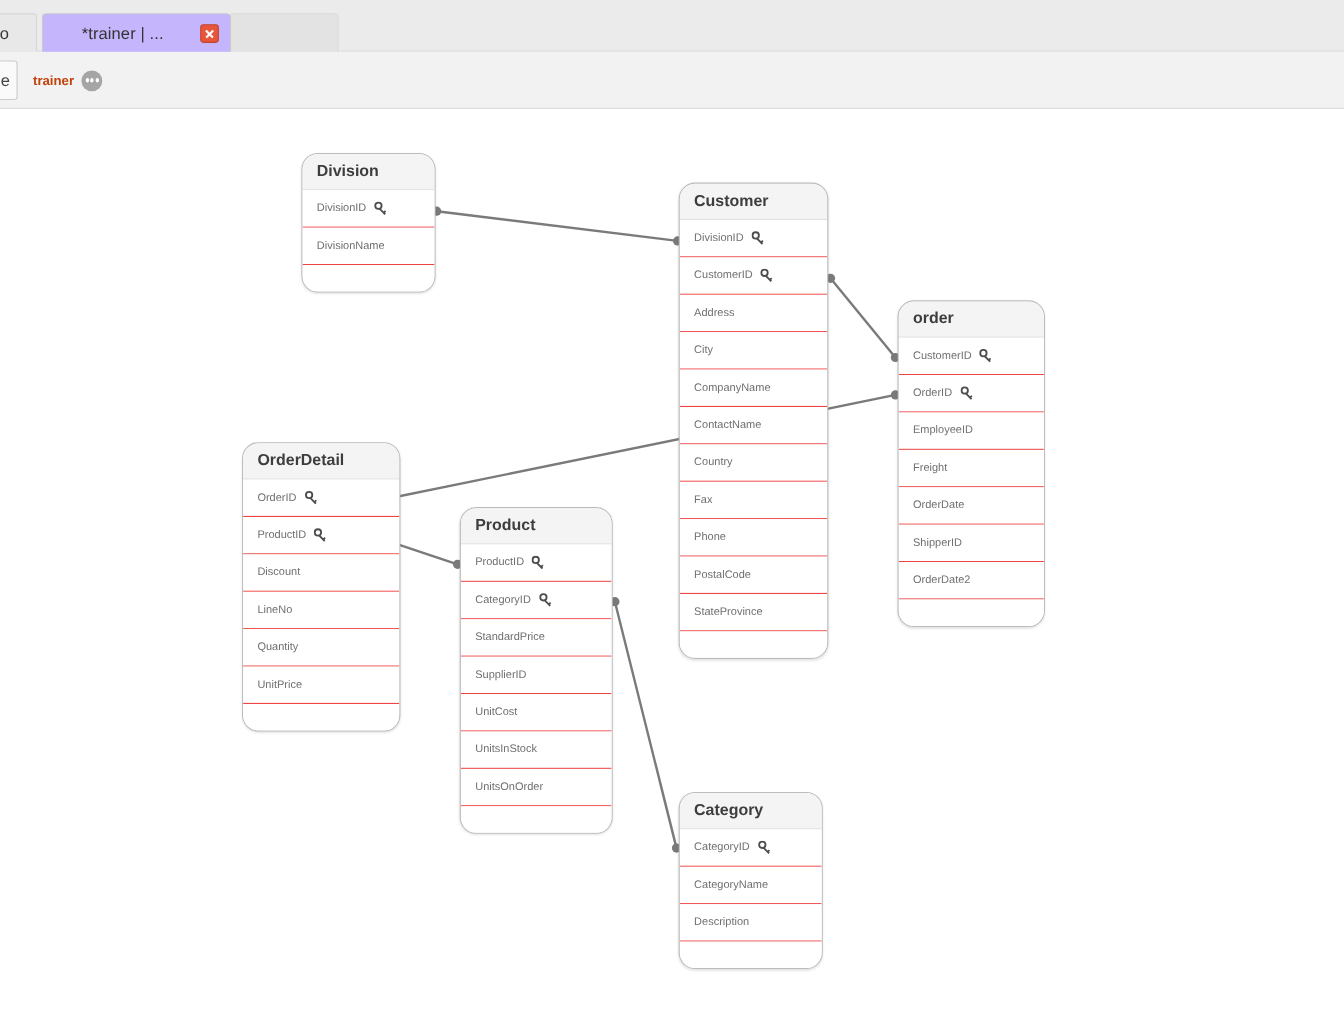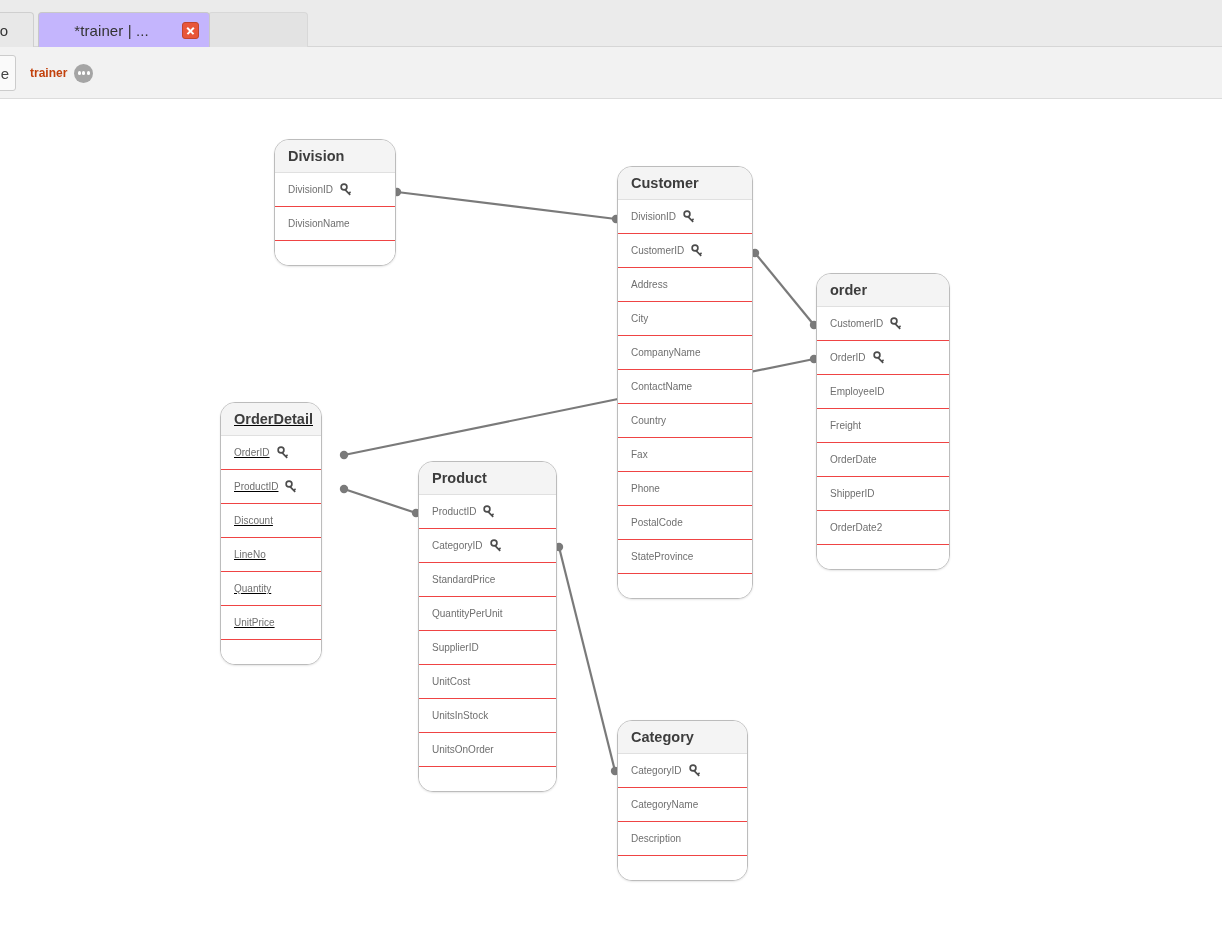--- a/index.html
+++ b/index.html
@@ -367,21 +367,21 @@
             <span class="nm">OrderDate</span>
           </div>
           <div class="fld">
             <span class="nm">ShipperID</span>
           </div>
           <div class="fld">
             <span class="nm">OrderDate2</span>
           </div>
           <div class="fld-pad"></div>
         </div>
-        <div class="tbl" style="left: 220px; top: 302px; width: 102px; text-decoration: underline;">
+        <div class="tbl" style="left: 220px; top: 302px; width: 144px;">
           <div class="tbl-head">OrderDetail</div>
           <div class="fld">
             <span class="nm">OrderID</span>
             <span class="keyicon">
               <svg width="14" height="14" viewBox="0 0 16 16" aria-hidden="true">
                 <g fill="#4c4c4c">
                   <circle cx="4.6" cy="4.6" r="3.3" fill="none" stroke="#4c4c4c" stroke-width="1.9"></circle>
                   <rect x="6.4" y="6.9" width="8.4" height="1.9" transform="rotate(45 6.4 6.9)"></rect>
                   <rect x="11.4" y="9.4" width="1.8" height="3.1" transform="rotate(45 11.4 9.4)"></rect>
                 </g>
@@ -437,23 +437,20 @@
                   <rect x="6.4" y="6.9" width="8.4" height="1.9" transform="rotate(45 6.4 6.9)"></rect>
                   <rect x="11.4" y="9.4" width="1.8" height="3.1" transform="rotate(45 11.4 9.4)"></rect>
                 </g>
               </svg>
             </span>
           </div>
           <div class="fld">
             <span class="nm">StandardPrice</span>
           </div>
           <div class="fld">
-            <span class="nm">QuantityPerUnit</span>
-          </div>
-          <div class="fld">
             <span class="nm">SupplierID</span>
           </div>
           <div class="fld">
             <span class="nm">UnitCost</span>
           </div>
           <div class="fld">
             <span class="nm">UnitsInStock</span>
           </div>
           <div class="fld">
             <span class="nm">UnitsOnOrder</span>

